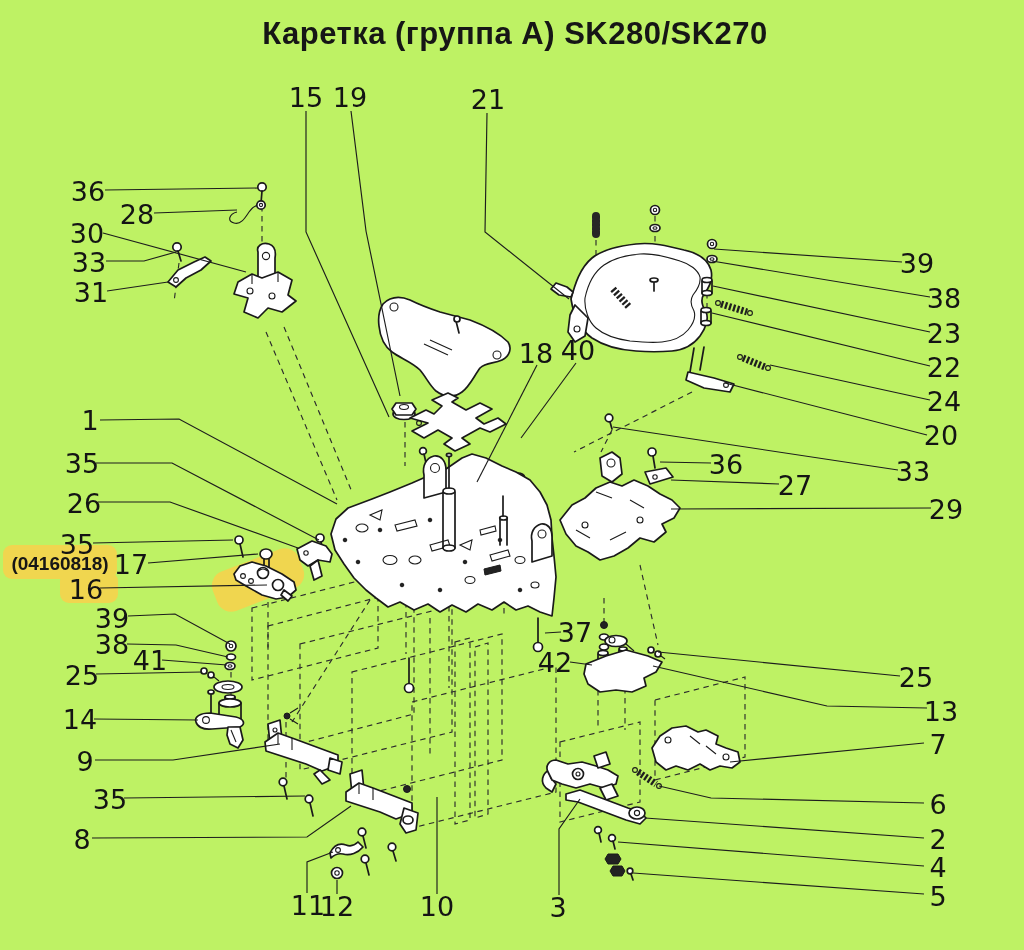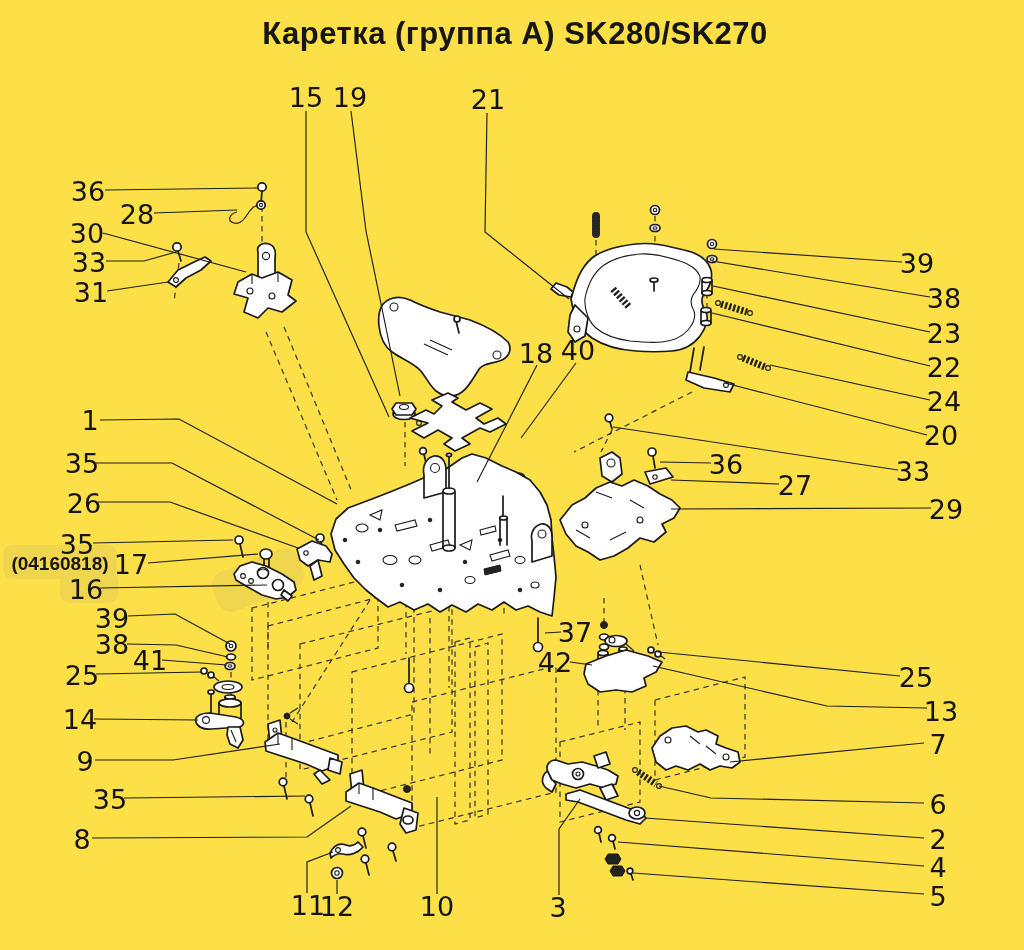--- a/index.html
+++ b/index.html
@@ -1,16 +1,16 @@
 <!DOCTYPE html>
 <html><head>
 <meta charset="utf-8">
 <style>
   html,body{margin:0;padding:0;background:#ffffff;}
-  .stage{position:relative;width:1024px;height:950px;background:#fde047;overflow:hidden;}
+  .stage{position:relative;width:1024px;height:950px;background:#bef264;overflow:hidden;}
   svg{position:absolute;left:0;top:0;}
   .ttl{font:bold 31px "Liberation Sans", sans-serif;fill:#161616;text-anchor:middle;letter-spacing:.5px;}
   .code{font:bold 19px "Liberation Sans", sans-serif;fill:#161616;text-anchor:middle;dominant-baseline:central;}
   .lbl{font:500 27px "DejaVu Sans", sans-serif;fill:#141414;text-anchor:middle;dominant-baseline:central;}
   .leader{fill:none;stroke:#1d1d1d;stroke-width:1.15;}
   .p{fill:#ffffff;stroke:#1a1a1a;stroke-width:1.7;stroke-linejoin:round;}
   .ln{fill:none;stroke:#1a1a1a;stroke-width:1.7;stroke-linecap:round;stroke-linejoin:round;}
   .thin{fill:none;stroke:#1a1a1a;stroke-width:1.1;}
   .dk{fill:#222;stroke:#1a1a1a;stroke-width:1;}
   .coil{fill:none;stroke:#1f1f1f;stroke-width:7;stroke-dasharray:2.3 1.9;}

